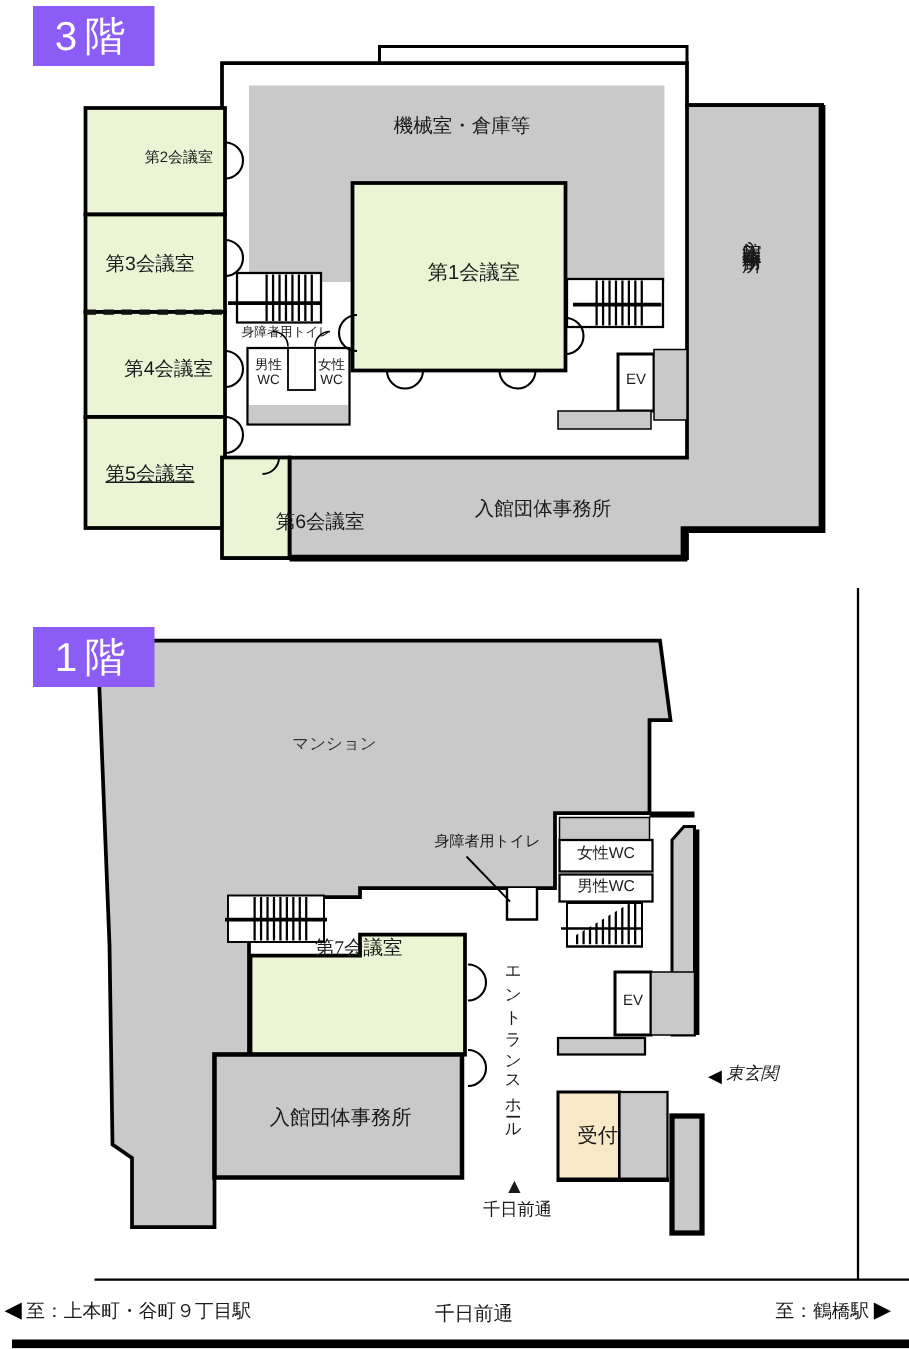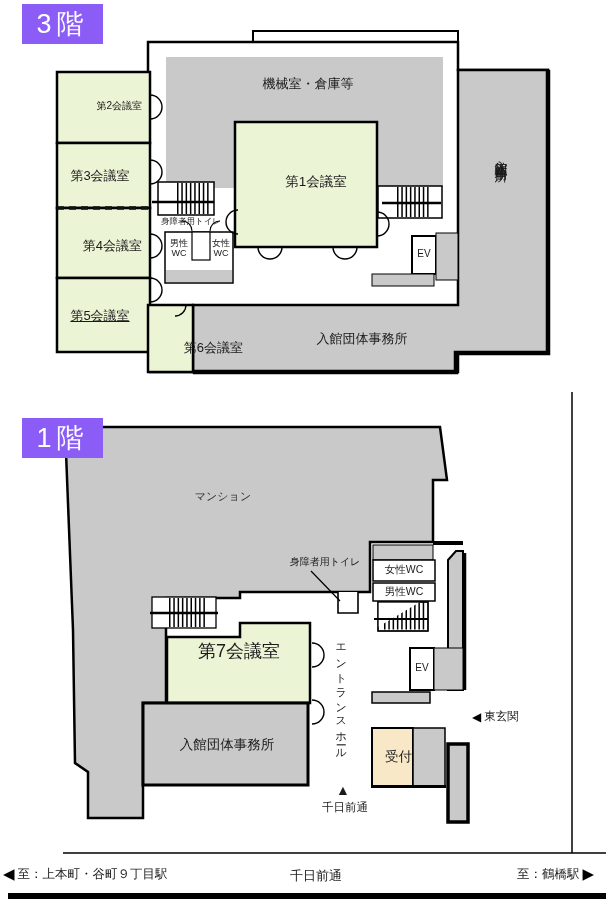--- a/index.html
+++ b/index.html
@@ -169,27 +169,27 @@
 <div class="lbl ctr" style="left:282px;top:331px;width:160px;font-size:13px;">入館団体事務所</div>
 
 <div class="floor-badge" style="left:22px;top:418px;">1階</div>
 
 <div class="lbl ctr" style="left:163px;top:490px;width:120px;font-size:11px;color:#333;">マンション</div>
 <div class="lbl ctr" style="left:279px;top:556px;width:92px;font-size:10px;">身障者用トイレ</div>
 <div class="lbl ctr" style="left:373px;top:563px;width:62px;font-size:10.5px;">女性WC</div>
 <div class="lbl ctr" style="left:373px;top:585px;width:62px;font-size:10.5px;">男性WC</div>
 <div class="lbl ctr" style="left:410px;top:662px;width:24px;font-size:10px;">EV</div>
 <div class="lbl vtext" style="left:334px;top:637px;font-size:11px;letter-spacing:2px;">エントランスホール</div>
-<div class="lbl ctr" style="left:168px;top:641px;width:142px;font-size:18px;">第7会議室</div>
+<div class="lbl ctr" style="left:168px;top:624px;width:142px;font-size:13px;font-family:Liberation Serif, serif;">第7会議室</div>
 <div class="lbl ctr" style="left:147px;top:737px;width:160px;font-size:13.5px;">入館団体事務所</div>
 <div class="lbl ctr" style="left:372px;top:749px;width:53px;font-size:13.5px;">受付</div>
 
 <div class="lbl flexrow" style="left:472px;top:710px;">
   <span class="arrow" style="font-size:12px;">◀</span>
-  <span style="font-size:11.5px;">東玄関</span>
+  <span style="font-size:11.5px;font-style:italic;">東玄関</span>
 </div>
 
 <div class="lbl" style="left:336px;top:782px;font-size:14px;">▲</div>
 <div class="lbl ctr" style="left:314px;top:801px;width:62px;font-size:11.5px;">千日前通</div>
 
 <div class="lbl flexrow" style="left:3px;top:865px;">
   <span class="arrow" style="font-size:15px;">◀</span>
   <span style="font-size:12.5px;">至：上本町・谷町９丁目駅</span>
 </div>
 

